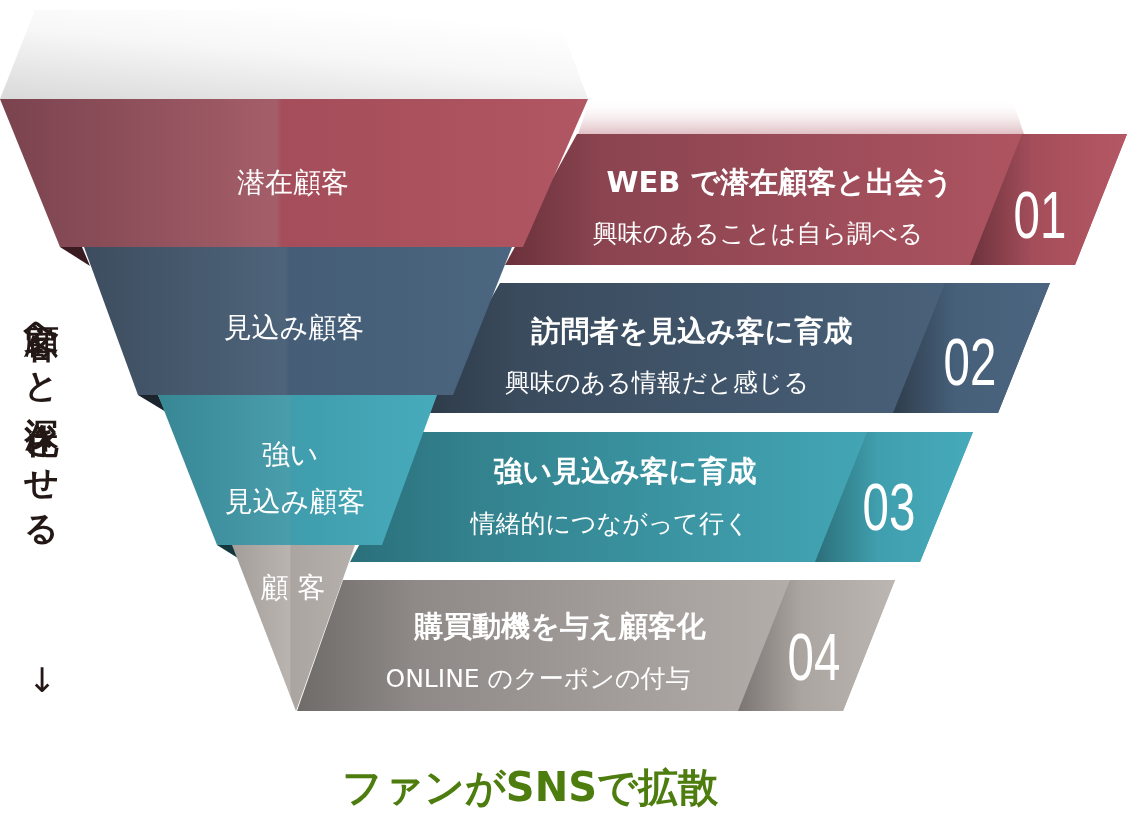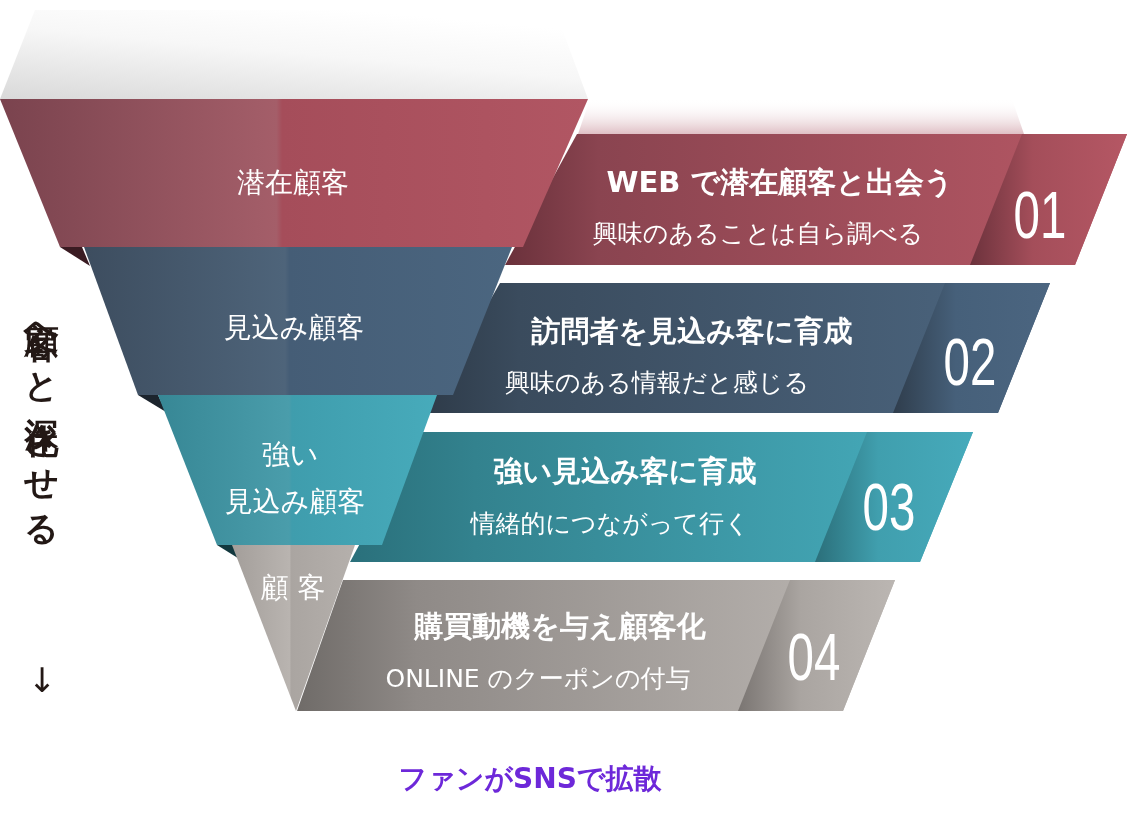--- a/index.html
+++ b/index.html
@@ -16,21 +16,21 @@
     font-family: "DejaVu Serif", "Liberation Serif", serif; font-weight: bold;
     font-size: 34px; letter-spacing: 5px; color: #231815; line-height: 44px;
   }
   .side-arrow {
     position: absolute; left: 24px; top: 660px; width: 36px; text-align: center;
     font-family: "DejaVu Sans", sans-serif; font-size: 34px; color: #231815;
   }
   .footer-caption {
     position: absolute; left: 330px; top: 760px; width: 400px; text-align: center;
     font-family: "DejaVu Sans", "Liberation Sans", sans-serif; font-weight: bold;
-    font-size: 28px; color: #6d28d9;
+    font-size: 40px; color: #4d7c0f;
   }
 </style>
 </head>
 <body>
 
 <svg id="canvas" width="1130" height="817" viewBox="0 0 1130 817">
   <defs>
     <linearGradient id="rimG" x1="0" y1="1" x2="0.6" y2="0">
       <stop offset="0" stop-color="#d9d9d9"></stop>
       <stop offset="0.6" stop-color="#f7f7f7"></stop>

